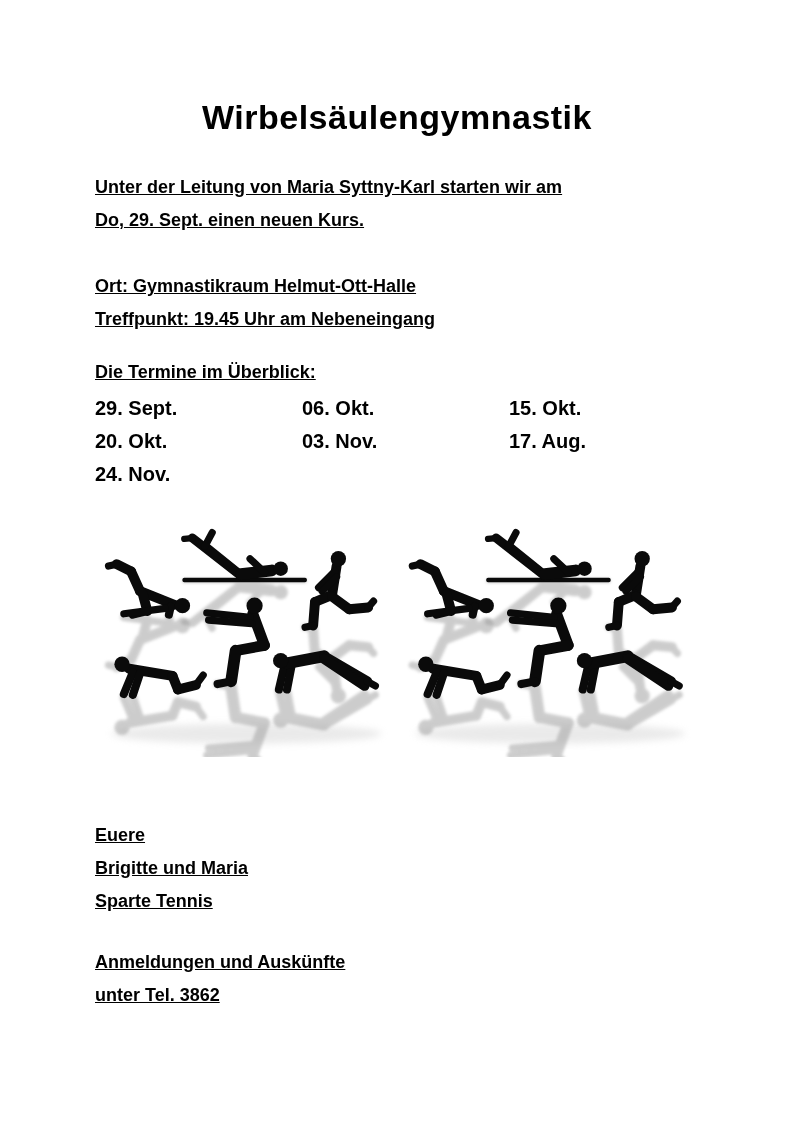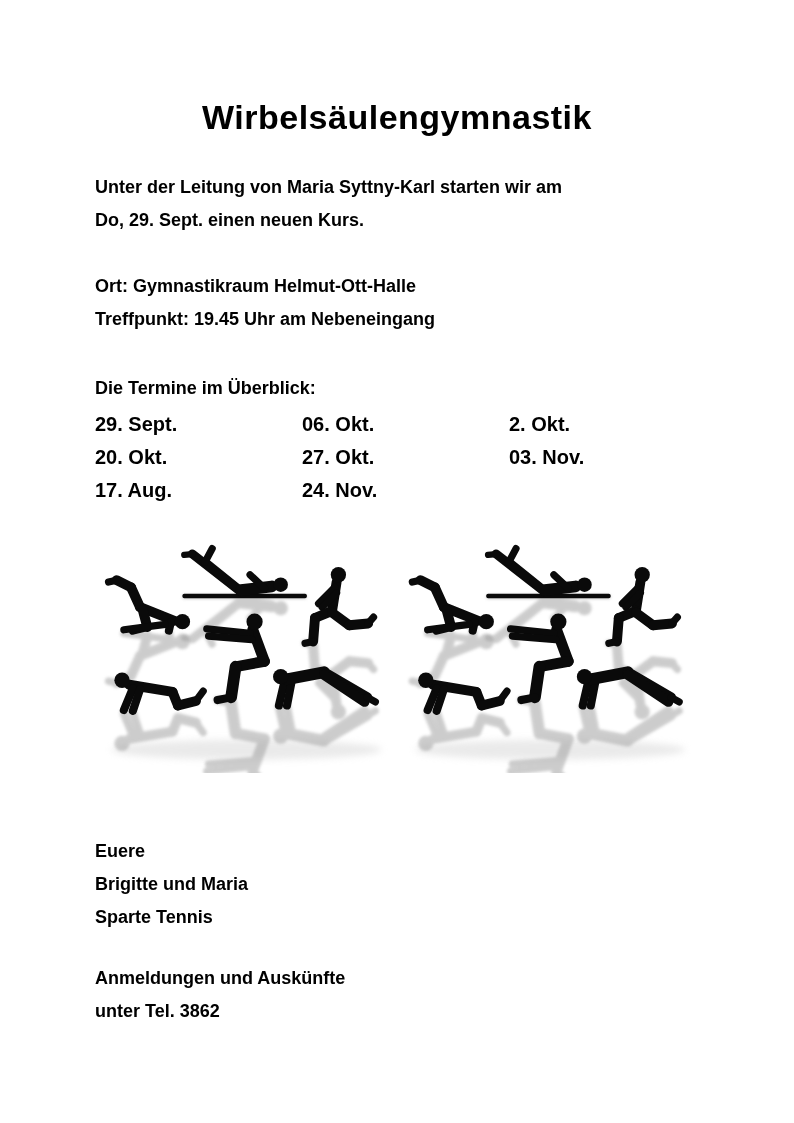--- a/index.html
+++ b/index.html
@@ -14,24 +14,24 @@
   .page { width: 794px; height: 818px; position: relative; }
   .content { padding: 0 95px; }
 
   .doc-title {
     padding-top: 97px;
     font-size: 34px;
     line-height: 40px;
     text-align: center;
     letter-spacing: 0.5px;
   }
-  .para { font-size: 18px; line-height: 33px; }
+  .para { font-size: 18px; line-height: 33px; text-decoration: underline; }
   .p-intro   { margin-top: 34px; }
   .p-details { margin-top: 33px; }
-  .p-schedhead { margin-top: 36px; }
+  .p-schedhead { margin-top: 20px; }
   .dates-grid {
     margin-top: 3px;
     display: grid;
     grid-template-columns: 207px 207px 190px;
     font-size: 20px;
     line-height: 33px;
   }
   .figure-wrap {
     margin-top: 30px;
     display: flex;
@@ -58,23 +58,22 @@
     <div class="para p-details">
       <div>Ort: Gymnastikraum Helmut-Ott-Halle</div>
       <div>Treffpunkt: 19.45 Uhr am Nebeneingang</div>
     </div>
 
     <div class="para p-schedhead">Die Termine im Überblick:</div>
 
     <div class="dates-grid">
       <span>29. Sept.</span>
       <span>06. Okt.</span>
-      <span>2. Okt.</span>
+      <span>15. Okt.</span>
       <span>20. Okt.</span>
-      <span>27. Okt.</span>
       <span>03. Nov.</span>
       <span>17. Aug.</span>
       <span>24. Nov.</span>
       <span></span>
     </div>
 
     <div class="figure-wrap">
       <svg width="632" height="236" viewBox="0 0 670 250" xmlns="http://www.w3.org/2000/svg">
         <defs>
           <g id="figA">

